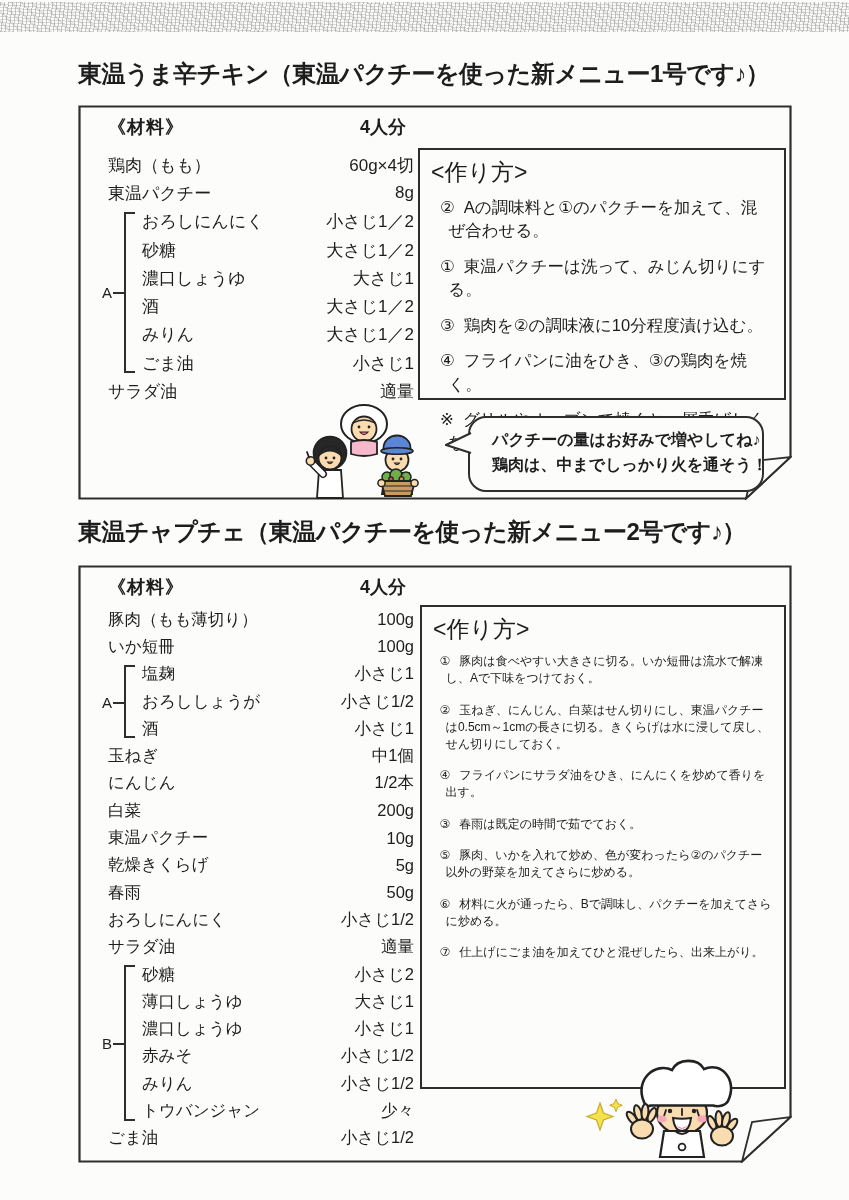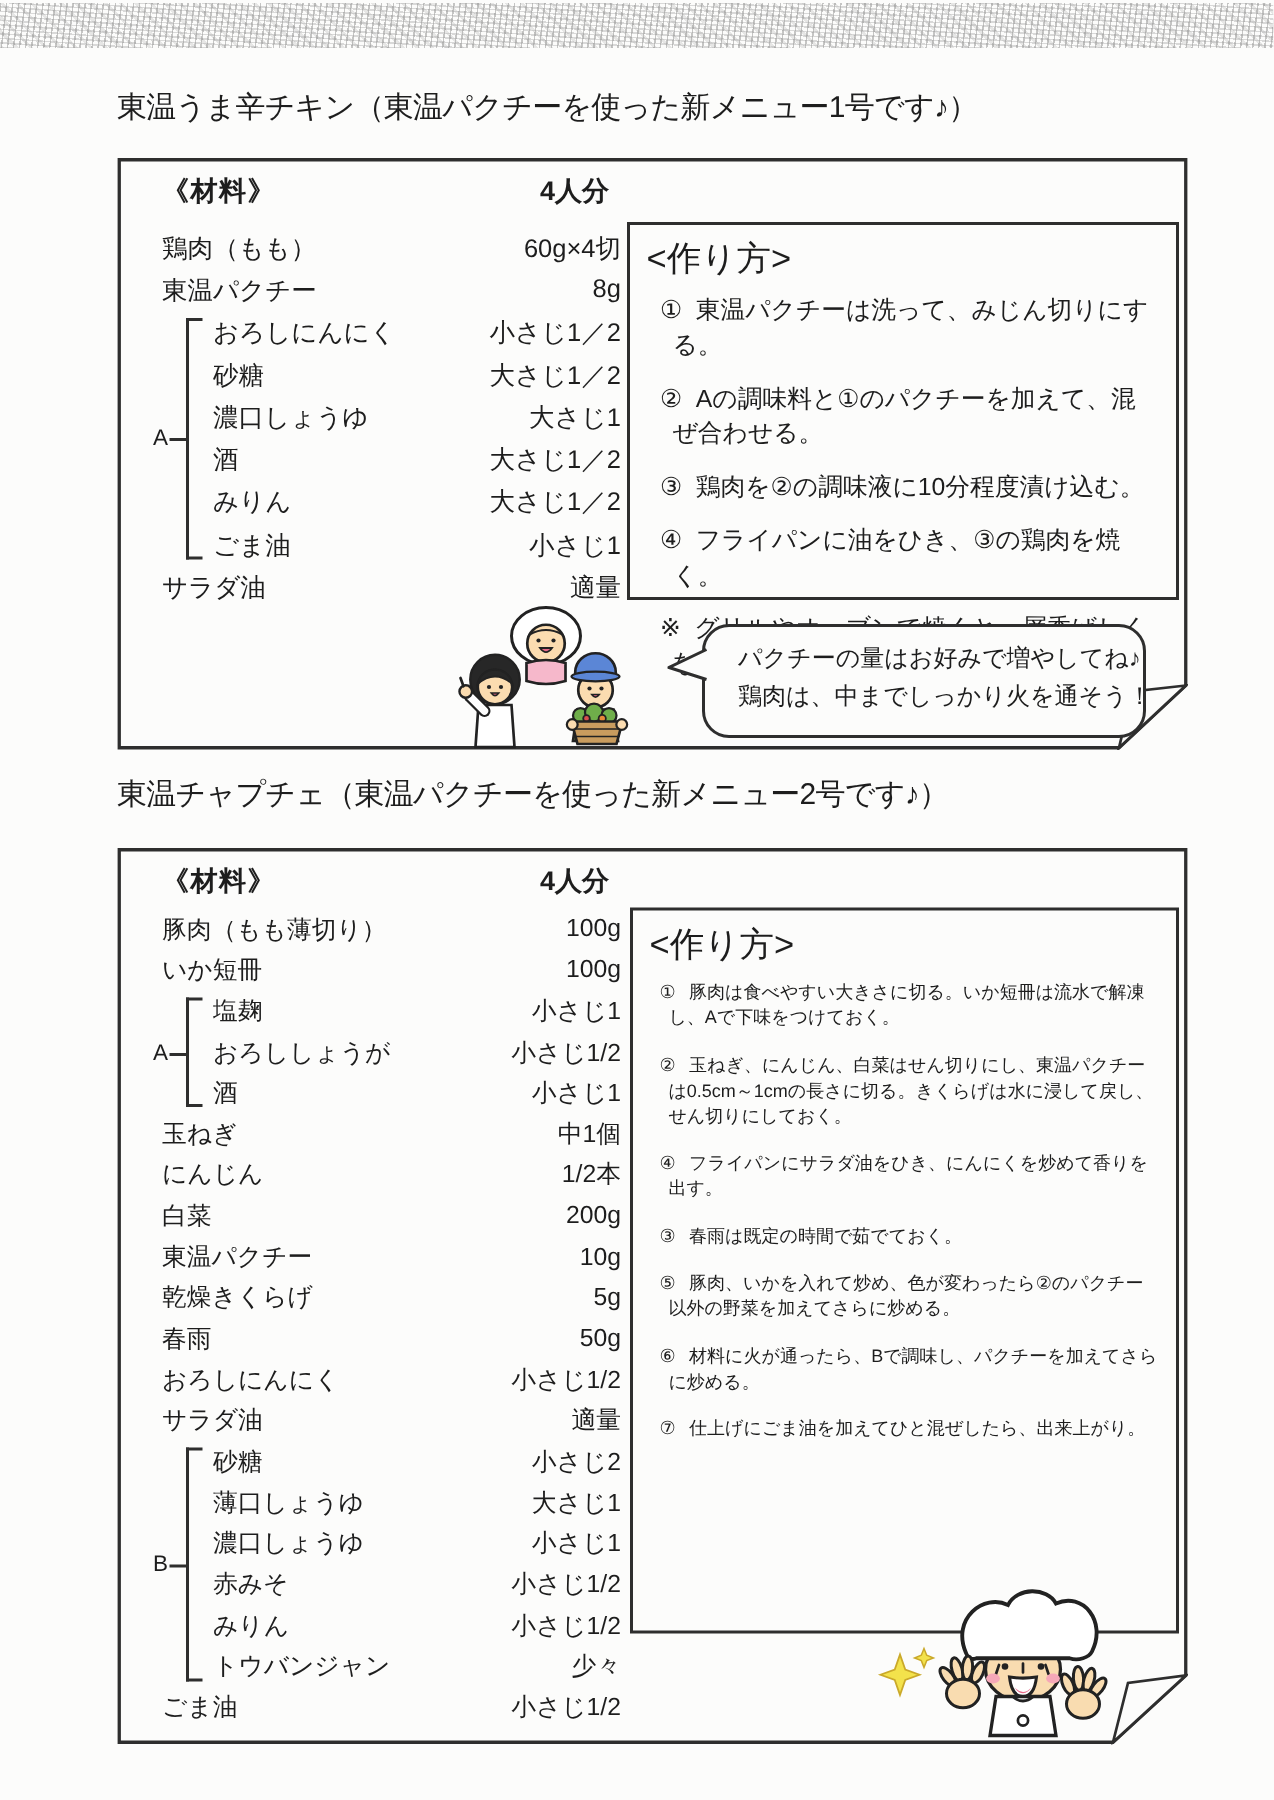--- a/index.html
+++ b/index.html
@@ -6,21 +6,21 @@
   html,body { margin:0; padding:0; }
   body { width:849px; height:1200px; position:relative; background:var(--paper);
          color:var(--ink); font-family:"Liberation Sans","DejaVu Sans",sans-serif; overflow:hidden; }
 
   .scan-band { position:absolute; top:2px; left:0; width:849px; height:30px; opacity:.55;
     background:
       repeating-linear-gradient(97deg, rgba(70,70,70,.55) 0 1px, transparent 1px 4px),
       repeating-linear-gradient(4deg, rgba(110,110,110,.45) 0 1px, transparent 1px 3px),
       repeating-linear-gradient(45deg, rgba(140,140,140,.35) 0 2px, transparent 2px 7px); }
 
-  .recipe-title { position:absolute; left:78px; font-size:20px; font-weight:400;
+  .recipe-title { position:absolute; left:78px; font-size:24px; font-weight:700;
     letter-spacing:-0.5px; white-space:nowrap; }
   #title1 { top:58px; } #title2 { top:516px; }
 
   .rbox { position:absolute; left:78px; width:714px;border-radius:12px; }
   #box1 { top:105px; height:395px; } #box2 { top:565px; height:598px; }
   .outline { position:absolute; left:0; top:0; }
 
   .mat-head { position:absolute; top:10px; left:30px; font-size:18px; font-weight:bold; letter-spacing:1px; }
   .servings { position:absolute; top:10px; left:282px; font-size:18px; font-weight:bold; }
 
@@ -43,21 +43,21 @@
   #box1 .inst { left:340px; top:43px; width:368px; height:252px; padding:5px 11px; }
   #box2 .inst { left:342px; top:40px; width:366px; height:484px; padding:5px 11px; }
   .inst-title { font-size:23px; margin:2px 0 8px; }
   .step { margin:0; padding-left:1.05em; text-indent:-0.5em; line-height:1.42; }
   #box1 .step { font-size:16.5px; margin-bottom:12px; }
   #box2 .step { font-size:12px;  margin-bottom:14.5px; }
   .step .num { margin-right:9px; }
 
   .bubble { position:absolute; left:390px; top:311px; width:296px; height:76px;
     border:2px solid var(--line); border-radius:18px; box-sizing:border-box;
-    background:var(--paper); z-index:2; }
+    background:var(--paper); z-index:2;font-weight:bold; }
   .bubble-text { padding:10px 0 0 22px; font-size:16px; line-height:1.55; white-space:nowrap; }
   .bubble-tail { position:absolute; left:-25px; top:14px; }
 
   .family-illo { position:absolute; left:215px; top:295px; z-index:2; }
   .chef-illo   { position:absolute; left:502px; top:490px; z-index:3; }
 </style>
 </head>
 <body>
 
 <div class="scan-band"></div>
@@ -114,22 +114,22 @@
     </div>
 
     <div class="ing-row">
       <span class="ing-name">サラダ油</span>
       <span class="ing-amt">適量</span>
       </div>
   </div>
 
   <div class="inst">
     <div class="inst-title">&lt;作り方&gt;</div>
+    <p class="step"><span class="num">②</span><span>Aの調味料と①のパクチーを加えて、混ぜ合わせる。</span></p>
     <p class="step"><span class="num">①</span><span>東温パクチーは洗って、みじん切りにする。</span></p>
-    <p class="step"><span class="num">②</span><span>Aの調味料と①のパクチーを加えて、混ぜ合わせる。</span></p>
     <p class="step"><span class="num">③</span><span>鶏肉を②の調味液に10分程度漬け込む。</span></p>
     <p class="step"><span class="num">④</span><span>フライパンに油をひき、③の鶏肉を焼く。</span></p>
     <p class="step"><span class="num">※</span><span>グリルやオーブンで焼くと一層香ばしくなります。</span></p>
   </div>
 
   <svg class="family-illo" width="140" height="100" viewBox="0 0 140 100">
     <g stroke="#222" stroke-linecap="round">
       <ellipse cx="71" cy="24" rx="23" ry="19" fill="#fff" stroke-width="2"></ellipse>
       <circle cx="71" cy="29" r="12.5" fill="#fbdcb0" stroke-width="1.8"></circle>
       <path d="M60,23 Q71,17 82,23" fill="none" stroke-width="1.4"></path>

